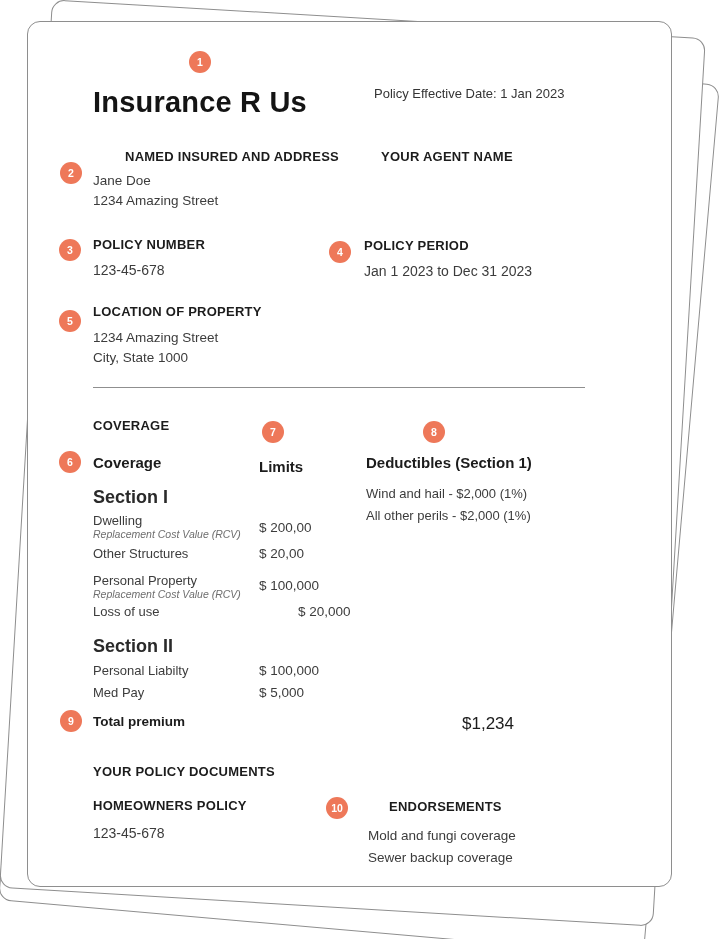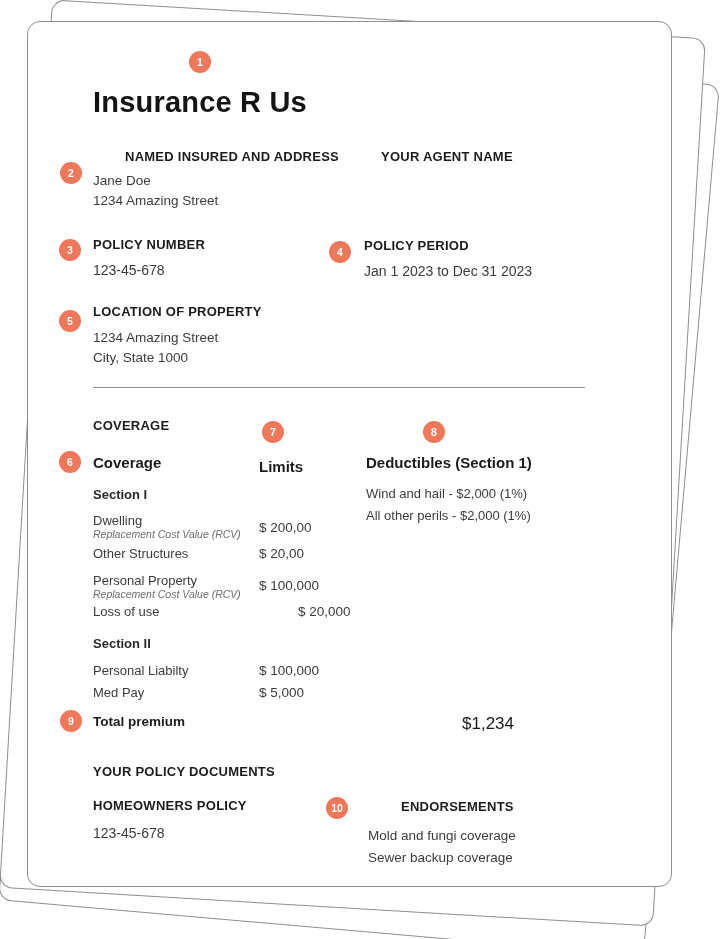--- a/index.html
+++ b/index.html
@@ -35,41 +35,42 @@
     display:flex;align-items:center;justify-content:center;
     letter-spacing:0;
   }
   .brand{position:absolute;font-size:29px;font-weight:bold;color:#141414;letter-spacing:.2px;}
   .meta{position:absolute;font-size:13px;color:#343434;line-height:21px;}
   .caps{position:absolute;font-size:13px;font-weight:bold;color:var(--heading);letter-spacing:.25px;}
   .bodytext{position:absolute;font-size:13.5px;color:var(--body);line-height:20px;}
   .value{position:absolute;font-size:14px;color:var(--body);}
   .divider{position:absolute;height:1px;background:#8f8f8f;}
   .colhead{position:absolute;font-size:15px;font-weight:bold;color:var(--heading);}
-  .subsec{position:absolute;font-size:13px;font-weight:bold;color:#2a2a2a;}
+  .subsec{position:absolute;font-size:18px;font-weight:bold;color:#2a2a2a;}
   .rowlabel{position:absolute;font-size:13px;color:var(--body);}
   .rowsub{position:absolute;font-size:10.5px;font-style:italic;color:var(--subtle);}
   .limit{position:absolute;font-size:13.5px;color:var(--body);}
   .dedlines{position:absolute;font-size:13px;color:var(--body);line-height:22px;}
   .totlabel{position:absolute;font-size:13.5px;font-weight:bold;color:var(--heading);}
   .totvalue{position:absolute;font-size:17px;font-weight:normal;color:var(--heading);width:106px;text-align:right;}
 </style>
 </head>
 <body>
 
 <div class="scene">
 
   <div class="page back2"></div>
   <div class="page back1"></div>
 
   <div class="page front">
 
     <div class="callout" style="left:161px;top:29px;">1</div>
     <div class="brand" style="left:65px;top:64px;">Insurance R Us</div>
     <div class="meta" style="left:346px;top:61px;">
+      <div>Policy Effective Date: 1 Jan 2023</div>
     </div>
 
     <div class="callout" style="left:32px;top:140px;">2</div>
     <div class="caps" style="left:65px;top:127px;padding-left:32px;">NAMED INSURED AND ADDRESS</div>
     <div class="bodytext" style="left:65px;top:149px;">
       <div>Jane Doe</div>
       <div>1234 Amazing Street</div>
     </div>
 
     <div class="caps" style="left:353px;top:127px;">YOUR AGENT NAME</div>
@@ -133,20 +134,20 @@
     <div class="callout" style="left:32px;top:688px;">9</div>
     <div class="totlabel" style="left:65px;top:692px;">Total premium</div>
     <div class="totvalue" style="left:380px;top:692px;">$1,234</div>
 
     <div class="caps" style="left:65px;top:742px;">YOUR POLICY DOCUMENTS</div>
 
     <div class="caps" style="left:65px;top:776px;">HOMEOWNERS POLICY</div>
     <div class="value" style="left:65px;top:803px;">123-45-678</div>
 
     <div class="callout" style="left:298px;top:775px;">10</div>
-    <div class="caps" style="left:340px;top:777px;padding-left:33px;">ENDORSEMENTS</div>
+    <div class="caps" style="left:328px;top:777px;padding-left:33px;">ENDORSEMENTS</div>
     <div class="bodytext" style="left:340px;top:803px;line-height:22px;">
       <div>Mold and fungi coverage</div>
       <div>Sewer backup coverage</div>
     </div>
 
   </div>
 </div>
 
 </body></html>

